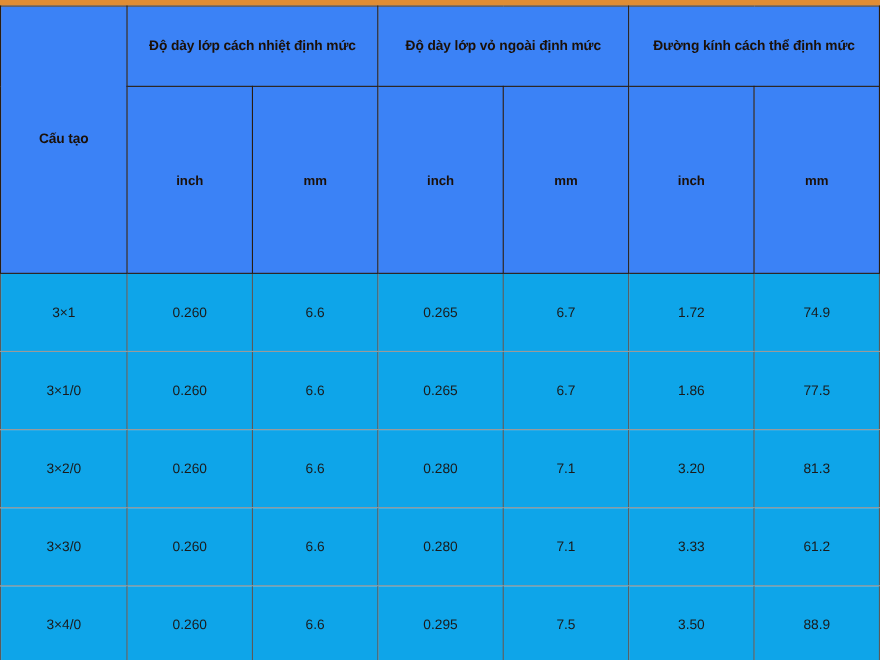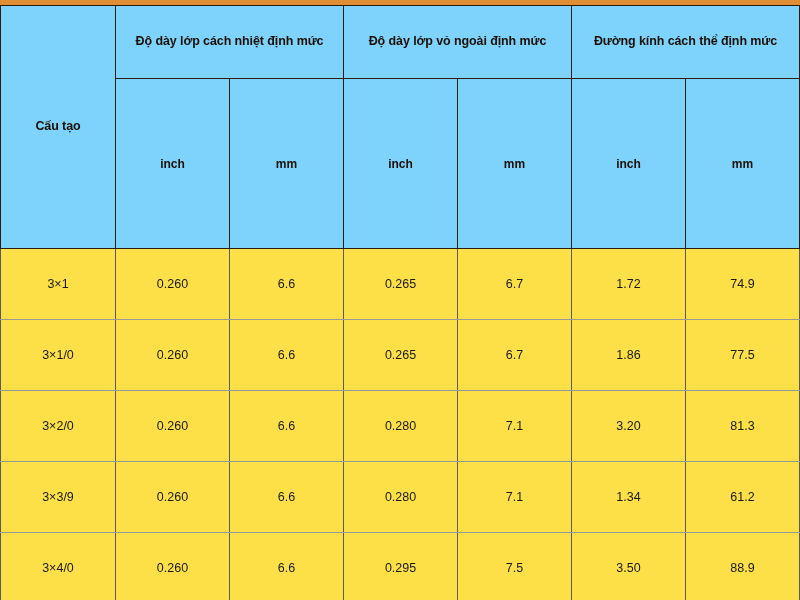--- a/index.html
+++ b/index.html
@@ -33,21 +33,21 @@
     width: 800px;
     background: #ffffff;
   }
 
   
   col.col-stub  { width: 115px; }
   col.col-unit  { width: 114px; }
 
   
   thead th {
-    background: #7dd3fc;
+    background: #3b82f6;
     color: #1b1008;
     border: 1px solid #2a1c10;
     font-weight: bold;
     text-align: center;
     vertical-align: middle;
     padding: 4px 6px;
     box-sizing: border-box;
   }
   thead tr.group-row th {
     height: 73px;
@@ -60,21 +60,21 @@
     font-size: 12px;
   }
   th.stub-head {
     font-size: 12px;
     line-height: 1.5;
     padding: 4px 8px;
   }
 
   
   tbody td {
-    background: #fde047;
+    background: #0ea5e9;
     color: #1a1a1a;
     border-left: 1px solid #5a5a5a;
     border-right: 1px solid #5a5a5a;
     border-top: 1px solid #9a9a9a;
     border-bottom: 1px solid #9a9a9a;
     height: 71px;
     font-size: 12.5px;
     text-align: center;
     vertical-align: middle;
     padding: 2px 4px;
@@ -140,26 +140,26 @@
       <tr>
         <td>3×2/0</td>
         <td>0.260</td>
         <td>6.6</td>
         <td>0.280</td>
         <td>7.1</td>
         <td>3.20</td>
         <td>81.3</td>
       </tr>
       <tr>
-        <td>3×3/9</td>
+        <td>3×3/0</td>
         <td>0.260</td>
         <td>6.6</td>
         <td>0.280</td>
         <td>7.1</td>
-        <td>1.34</td>
+        <td>3.33</td>
         <td>61.2</td>
       </tr>
       <tr>
         <td>3×4/0</td>
         <td>0.260</td>
         <td>6.6</td>
         <td>0.295</td>
         <td>7.5</td>
         <td>3.50</td>
         <td>88.9</td>

